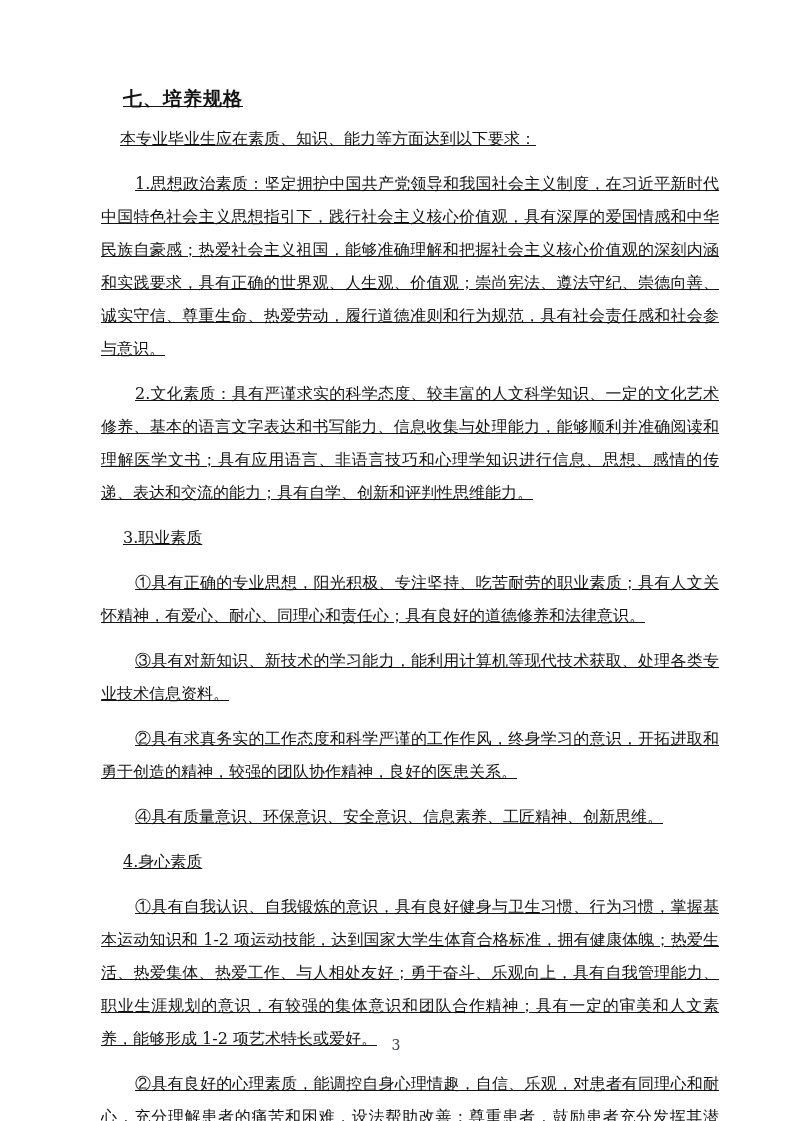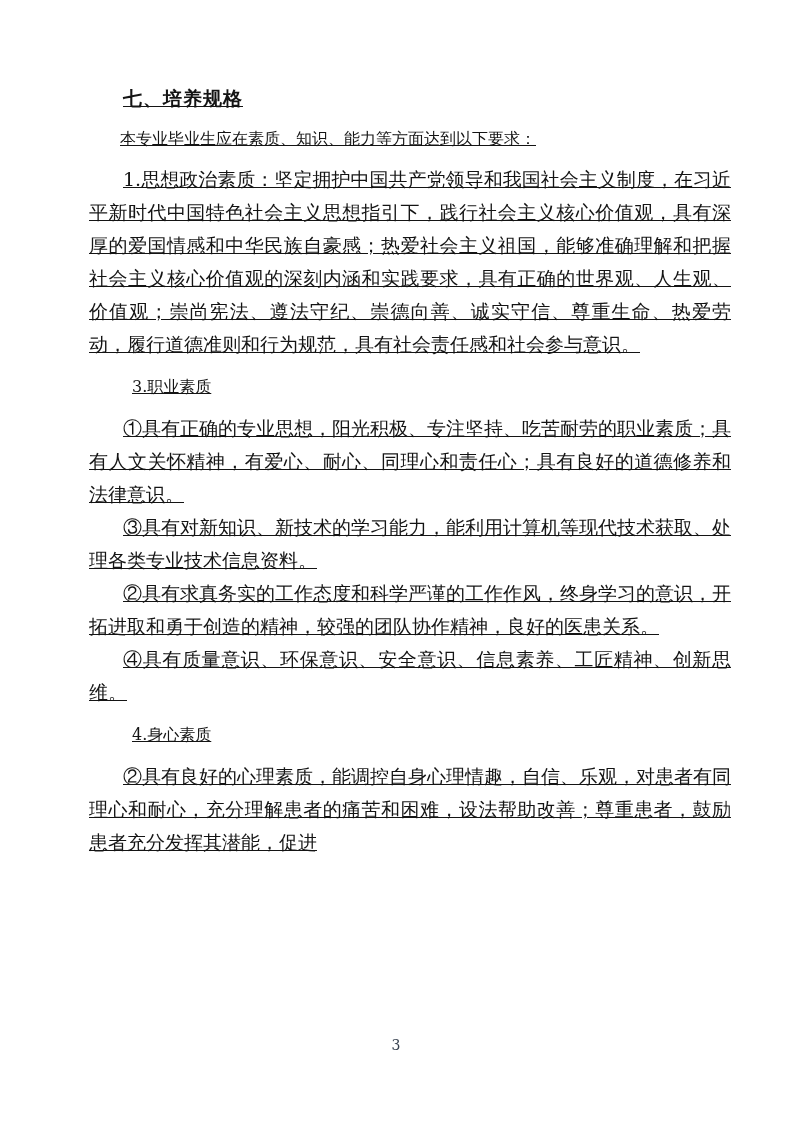--- a/index.html
+++ b/index.html
@@ -39,31 +39,31 @@
   }
   .sub-heading {
     font-size: 16px;
     font-weight: bold;
     line-height: 33px;
     margin: 0;
     text-indent: 18px;
     letter-spacing: 0.5px;
   }
   .body-para {
-    font-size: 19px;
+    font-size: 16px;
     line-height: 33px;
-    margin: 0;
+    margin: 12px;
     text-indent: 34px;
     text-align: justify;
     text-justify: inter-character;
   }
   .num-heading {
     font-size: 16px;
     line-height: 33px;
-    margin: 9px;
+    margin: 0;
     text-indent: 34px;
     font-weight: normal;
   }
   .page-number {
     position: absolute;
     left: 0;
     right: 0;
     bottom: 68px;
     text-align: center;
     font-size: 14px;
@@ -72,23 +72,25 @@
 </style>
 </head>
 <body>
 
 <div class="page">
   <div class="content">
     <h1 class="doc-title">七、培养规格</h1>
     <p class="intro">本专业毕业生应在素质、知识、能力等方面达到以下要求：</p>
     <div id="paragraphs">
         <p class="body-para">1.思想政治素质：坚定拥护中国共产党领导和我国社会主义制度，在习近平新时代中国特色社会主义思想指引下，践行社会主义核心价值观，具有深厚的爱国情感和中华民族自豪感；热爱社会主义祖国，能够准确理解和把握社会主义核心价值观的深刻内涵和实践要求，具有正确的世界观、人生观、价值观；崇尚宪法、遵法守纪、崇德向善、诚实守信、尊重生命、热爱劳动，履行道德准则和行为规范，具有社会责任感和社会参与意识。</p>
+        <p class="body-para">2.文化素质：具有严谨求实的科学态度、较丰富的人文科学知识、一定的文化艺术修养、基本的语言文字表达和书写能力、信息收集与处理能力，能够顺利并准确阅读和理解医学文书；具有应用语言、非语言技巧和心理学知识进行信息、思想、感情的传递、表达和交流的能力；具有自学、创新和评判性思维能力。</p>
         <p class="num-heading">3.职业素质</p>
         <p class="body-para">①具有正确的专业思想，阳光积极、专注坚持、吃苦耐劳的职业素质；具有人文关怀精神，有爱心、耐心、同理心和责任心；具有良好的道德修养和法律意识。</p>
         <p class="body-para">③具有对新知识、新技术的学习能力，能利用计算机等现代技术获取、处理各类专业技术信息资料。</p>
         <p class="body-para">②具有求真务实的工作态度和科学严谨的工作作风，终身学习的意识，开拓进取和勇于创造的精神，较强的团队协作精神，良好的医患关系。</p>
         <p class="body-para">④具有质量意识、环保意识、安全意识、信息素养、工匠精神、创新思维。</p>
         <p class="num-heading">4.身心素质</p>
+        <p class="body-para">①具有自我认识、自我锻炼的意识，具有良好健身与卫生习惯、行为习惯，掌握基本运动知识和 1-2 项运动技能，达到国家大学生体育合格标准，拥有健康体魄；热爱生活、热爱集体、热爱工作、与人相处友好；勇于奋斗、乐观向上，具有自我管理能力、职业生涯规划的意识，有较强的集体意识和团队合作精神；具有一定的审美和人文素养，能够形成 1-2 项艺术特长或爱好。</p>
         <p class="body-para">②具有良好的心理素质，能调控自身心理情趣，自信、乐观，对患者有同理心和耐心，充分理解患者的痛苦和困难，设法帮助改善；尊重患者，鼓励患者充分发挥其潜能，促进</p>
       </div>
   </div>
   <div class="page-number">3</div>
 </div>
 
 </body></html>

